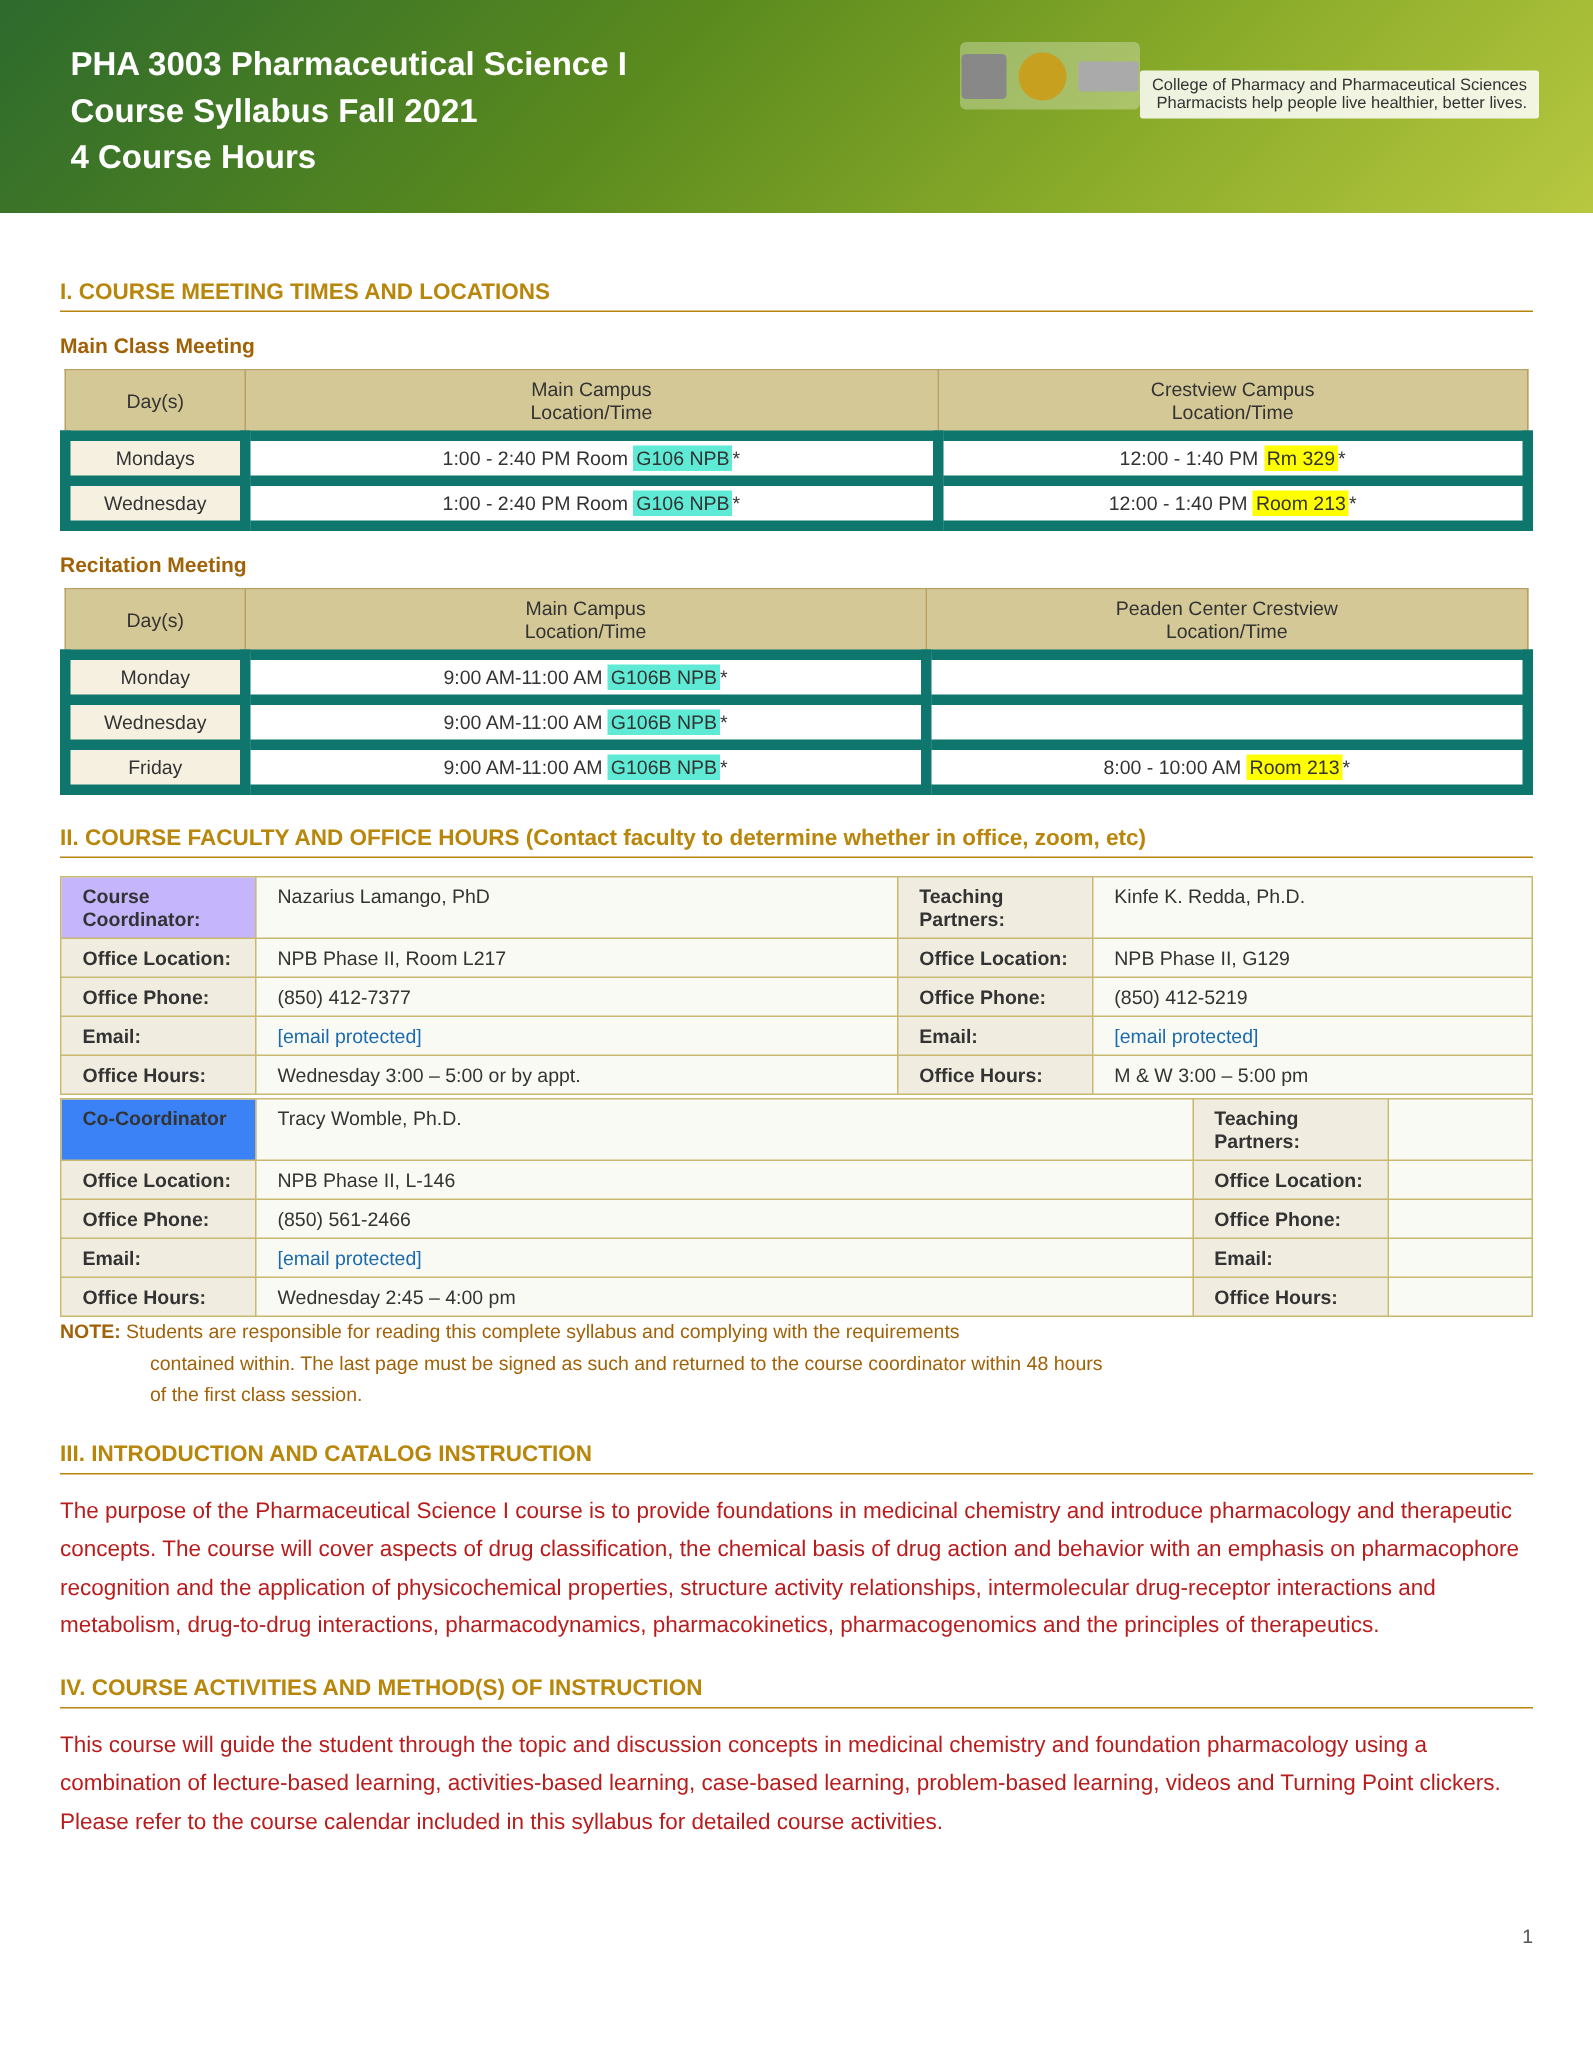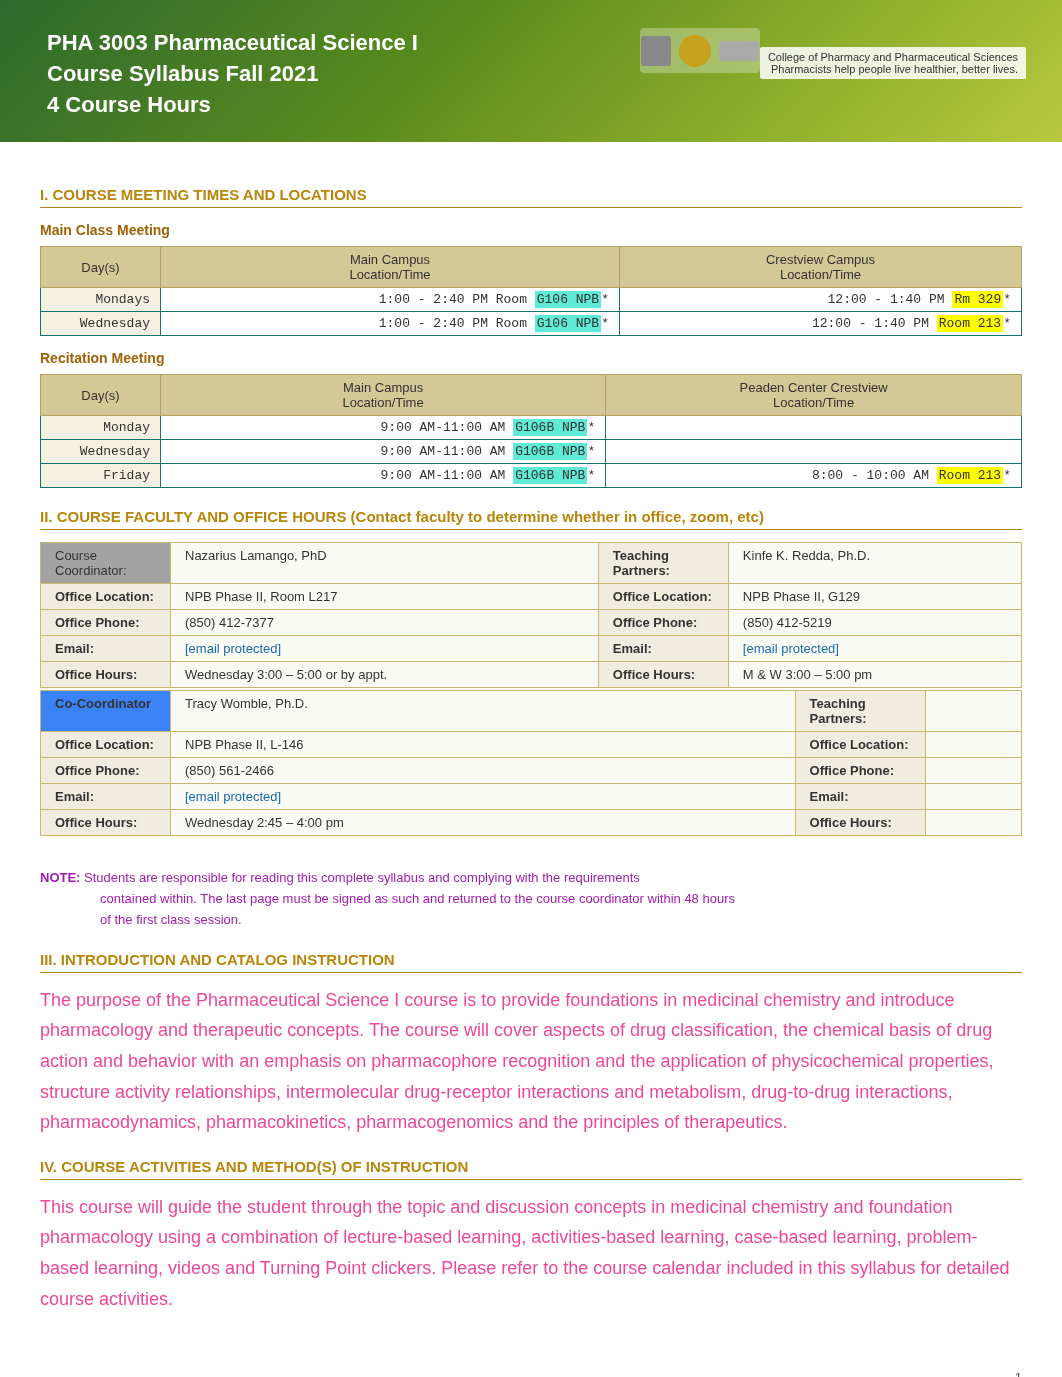--- a/index.html
+++ b/index.html
@@ -98,25 +98,24 @@
       font-size: 13px;
     }
     .meeting-table th {
       background: #d4c896;
       border: 1px solid #b8a060;
       text-align: center;
       padding: 5px 10px;
       font-weight: normal;
     }
     .meeting-table td {
-      border: 1px solid #0f766e;
+      border: 7px solid #0f766e;
       padding: 4px 10px;
-      text-align: right;
+      text-align: center;
       background: #fff;
-      font-family: Liberation Mono, monospace;
     }
     .meeting-table td:first-child {
       background: #f5f0e0;
     }
 
     .highlight-green {
       background-color: #5eead4;
       padding: 1px 2px;
     }
     .highlight-yellow {
@@ -140,33 +139,33 @@
     .faculty-table td:first-child {
       font-weight: bold;
       background: #f0ede0;
       width: 130px;
       white-space: nowrap;
     }
     .email-link { color: #1a6aad; text-decoration: none; }
 
     
     .note {
-      color: #a21caf;
+      color: #a16207;
       font-size: 13px;
-      margin: 32px 0 10px 0;
+      margin: 0 0 10px 0;
       line-height: 1.6;
     }
     .note-indent {
       margin-left: 60px;
     }
 
     
     .body-text {
-      font-size: 18px;
-      color: #ec4899;
+      font-size: 15px;
+      color: #b91c1c;
       line-height: 1.7;
       margin-bottom: 12px;
     }
 
     
     .page-number {
       text-align: right;
       font-size: 13px;
       color: #555;
       padding-right: 40px;
@@ -250,21 +249,21 @@
             <td>8:00 - 10:00 AM <span class="highlight-yellow">Room 213</span>*</td>
           </tr>
         </tbody>
     </table>
 
     <div class="section-header">II.  COURSE FACULTY AND OFFICE HOURS (Contact faculty to determine whether in office, zoom, etc)</div>
 
     <table class="faculty-table" style="margin-bottom:0;">
       <tbody>
         <tr>
-          <td class="label-cell" style="background:#a3a3a3;font-weight:normal;width:130px;">Course<br>Coordinator:</td>
+          <td class="label-cell" style="background:#c4b5fd;font-weight:bold;width:130px;">Course<br>Coordinator:</td>
           <td>Nazarius Lamango, PhD</td>
           <td class="label-cell" style="background:#f0ede0;font-weight:bold;width:130px;">Teaching Partners:</td>
           <td>Kinfe K. Redda, Ph.D.</td>
         </tr>
         <tr>
           <td class="label-cell" style="background:#f0ede0;font-weight:bold;">Office Location:</td>
           <td>NPB Phase II, Room L217</td>
           <td class="label-cell" style="background:#f0ede0;font-weight:bold;">Office Location:</td>
           <td>NPB Phase II, G129</td>
         </tr>

